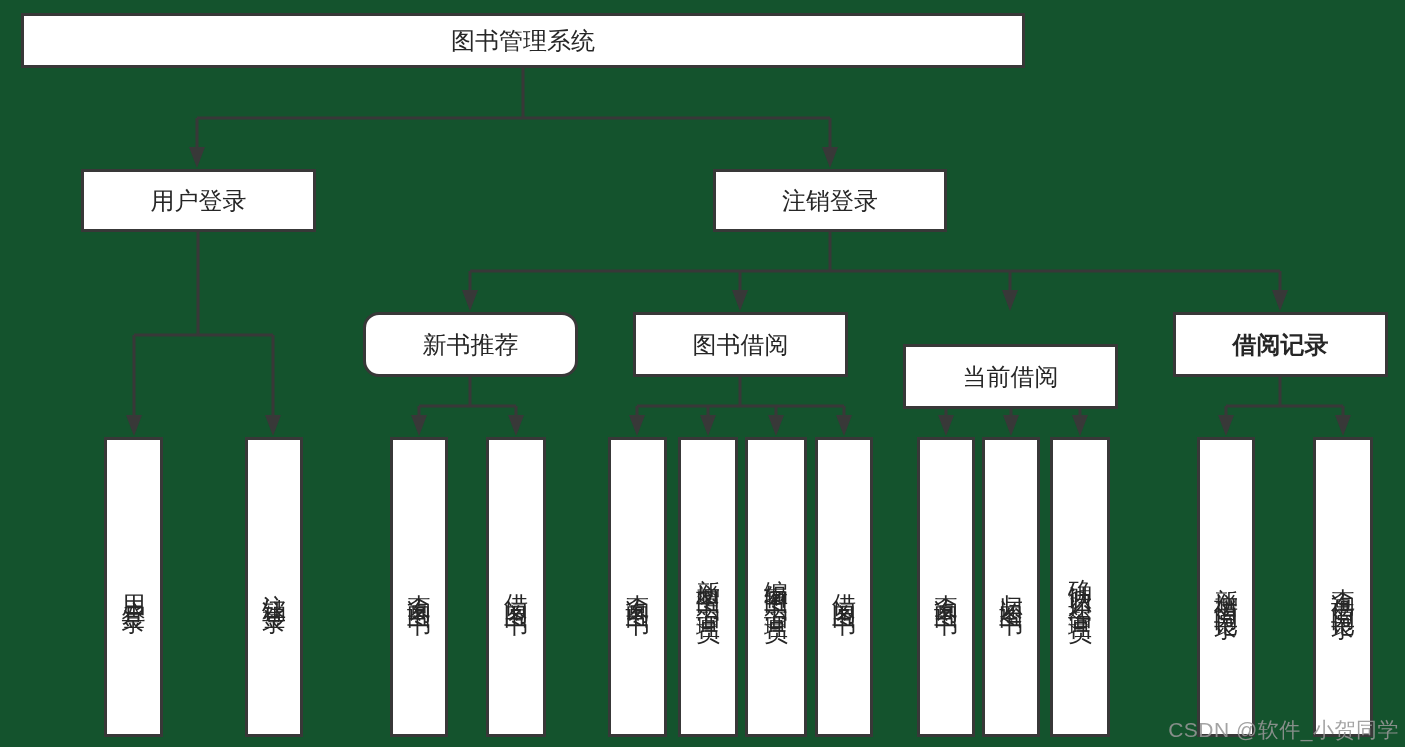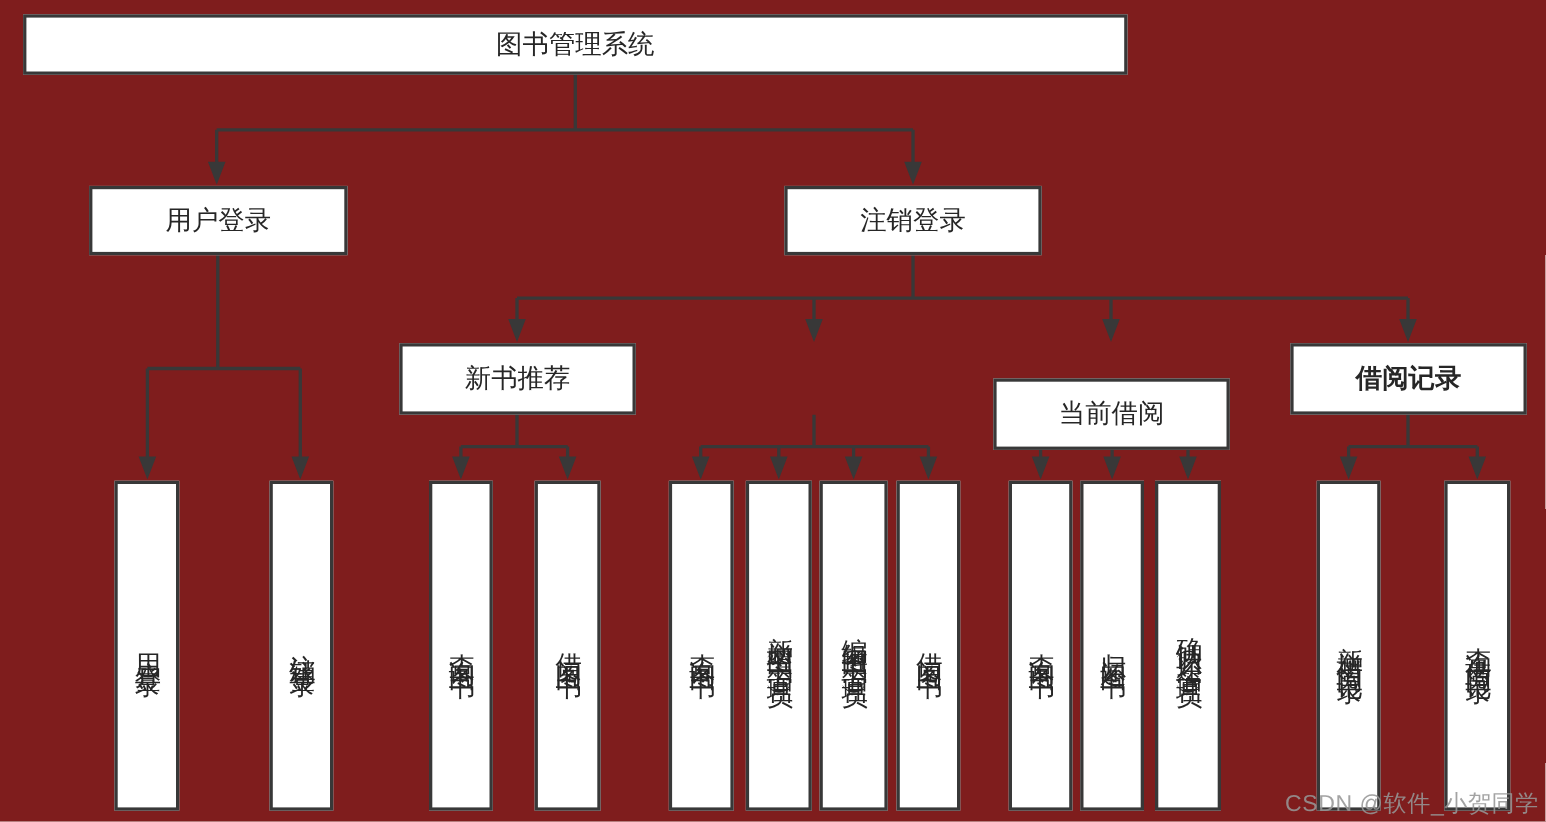--- a/index.html
+++ b/index.html
@@ -1,20 +1,20 @@
 <!DOCTYPE html>
 <html><head>
 <meta charset="utf-8">
 <style>
   html, body { margin: 0; padding: 0; background: #ffffff; }
   #canvas {
     position: relative;
     width: 1405px;
     height: 747px;
-    background: #7f1d1d;
+    background: #14532d;
     font-family: "Liberation Sans", "DejaVu Sans", sans-serif;
     overflow: hidden;
   }
   #connectors {
     position: absolute;
     left: 0; top: 0;
     width: 1405px; height: 747px;
     pointer-events: none;
   }
   .hbox, .vbox {
@@ -34,21 +34,21 @@
     text-orientation: mixed;
     letter-spacing: 6px;
   }
   
   .n-root   { left: 21px;  top: 13px;  width: 1004px; height: 55px; }
   
   .n-l1a    { left: 81px;  top: 169px; width: 235px;  height: 63px; }
   .n-l1b    { left: 713px; top: 169px; width: 234px;  height: 63px; }
   
   .n-l2     { top: 312px; height: 65px; width: 215px; }
-  .n-l2a    { left: 363px; }
+  .n-l2a    { left: 363px; border-radius: 16px; }
   .n-l2b    { left: 633px; }
   .n-l2c    { left: 903px; margin-top: 32px; }
   .n-l2d    { left: 1173px; font-weight: bold; }
   
   .leaf     { top: 437px; height: 300px; }
   .f-ua     { left: 104px;  width: 59px; }
   .f-ub     { left: 245px;  width: 58px; }
   .f-aa     { left: 390px;  width: 58px; }
   .f-ab     { left: 486px;  width: 60px; }
   .f-ba     { left: 608px;  width: 59px; }
@@ -97,20 +97,21 @@
              M1080 436 L1072 415 L1088 415 Z M1226 436 L1218 415 L1234 415 Z
              M1343 436 L1335 415 L1351 415 Z" fill="#383838" stroke="none"></path>
   </svg>
 
   <div class="hbox n-root">图书管理系统</div>
 
   <div class="hbox n-l1a">用户登录</div>
   <div class="hbox n-l1b">注销登录</div>
 
   <div class="hbox n-l2 n-l2a">新书推荐</div>
+  <div class="hbox n-l2 n-l2b">图书借阅</div>
   <div class="hbox n-l2 n-l2c">当前借阅</div>
   <div class="hbox n-l2 n-l2d">借阅记录</div>
 
   <div class="vbox leaf f-ua">用户登录</div>
   <div class="vbox leaf f-ub">注销登录</div>
 
   <div class="vbox leaf f-aa">查询图书</div>
   <div class="vbox leaf f-ab">借阅图书</div>
 
   <div class="vbox leaf f-ba">查询图书</div>

